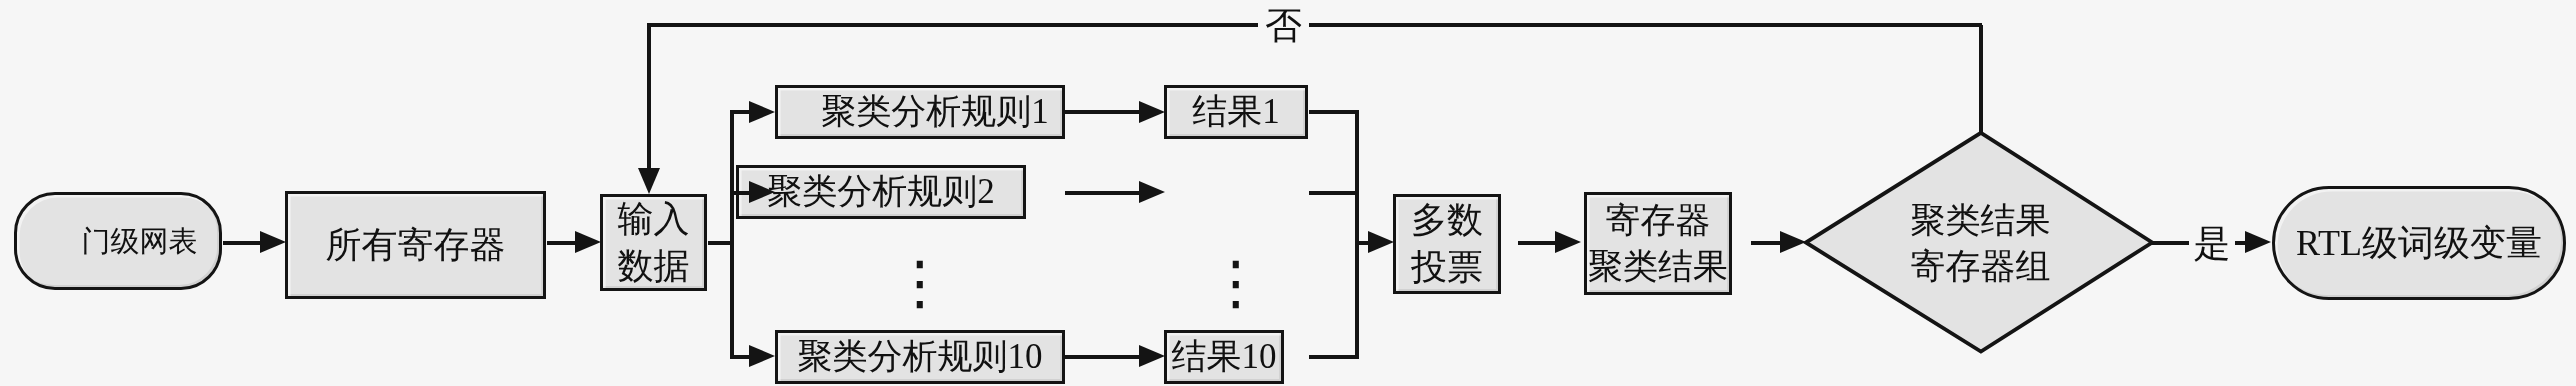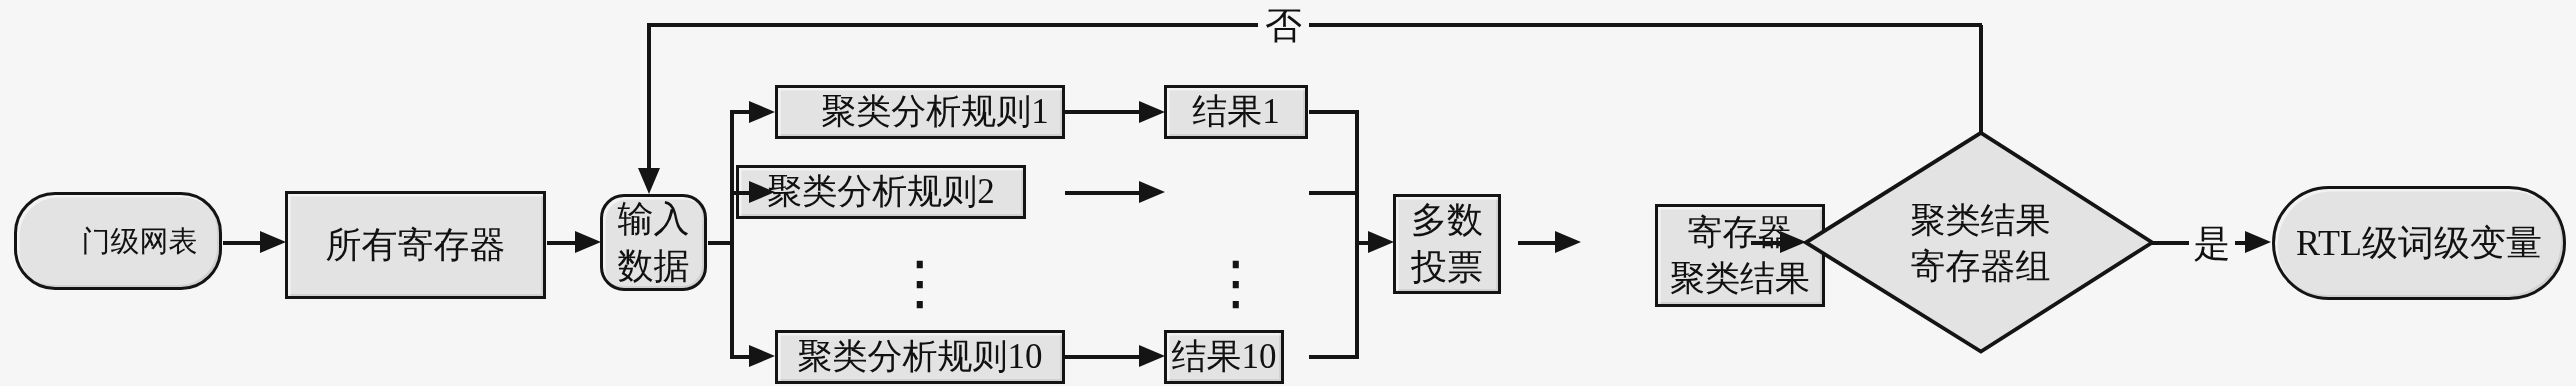--- a/index.html
+++ b/index.html
@@ -65,21 +65,21 @@
 <div id="canvas">
 
   <div class="node stadium" style="left:14px;top:192px;width:208px;height:98px;">
     <div class="t60">门级网表</div>
   </div>
 
   <div class="node" style="left:285px;top:191px;width:261px;height:108px;font-family:Liberation Serif, serif;">
     <div class="t56">所有寄存器</div>
   </div>
 
-  <div class="node" style="left:600px;top:194px;width:107px;height:97px;border-radius:24px;">
+  <div class="node" style="left:600px;top:194px;width:107px;height:97px;">
     <div class="t56">输入</div>
     <div class="t56">数据</div>
   </div>
 
   <div class="node" style="left:775px;top:85px;width:290px;height:54px;padding-left:30px;">
     <div class="t54">聚类分析规则1</div>
   </div>
   <div class="node" style="left:736px;top:165px;width:290px;height:54px;">
     <div class="t54">聚类分析规则2</div>
   </div>
@@ -95,21 +95,21 @@
   </div>
 
   <div class="vdots" style="left:920px;top:282px;">⋮</div>
   <div class="vdots" style="left:1236px;top:282px;">⋮</div>
 
   <div class="node" style="left:1393px;top:194px;width:108px;height:100px;">
     <div class="t56">多数</div>
     <div class="t56">投票</div>
   </div>
 
-  <div class="node" style="left:1655px;top:192px;width:170px;height:103px;margin-top:12px;">
+  <div class="node" style="left:1584px;top:192px;width:148px;height:103px;">
     <div class="t54">寄存器</div>
     <div class="t54">聚类结果</div>
   </div>
 
   <svg class="diamond-svg" style="left:1802px;top:129px;" width="354" height="227" viewBox="0 0 552 354">
     <polygon points="279,6 546,177 279,347 6,177" fill="#e3e3e3" stroke="#141414" stroke-width="6"></polygon>
   </svg>
   <div class="diamond-text" style="left:1836px;top:189px;width:289px;height:109px;">
     <div class="t54">聚类结果</div>
     <div class="t54">寄存器组</div>

